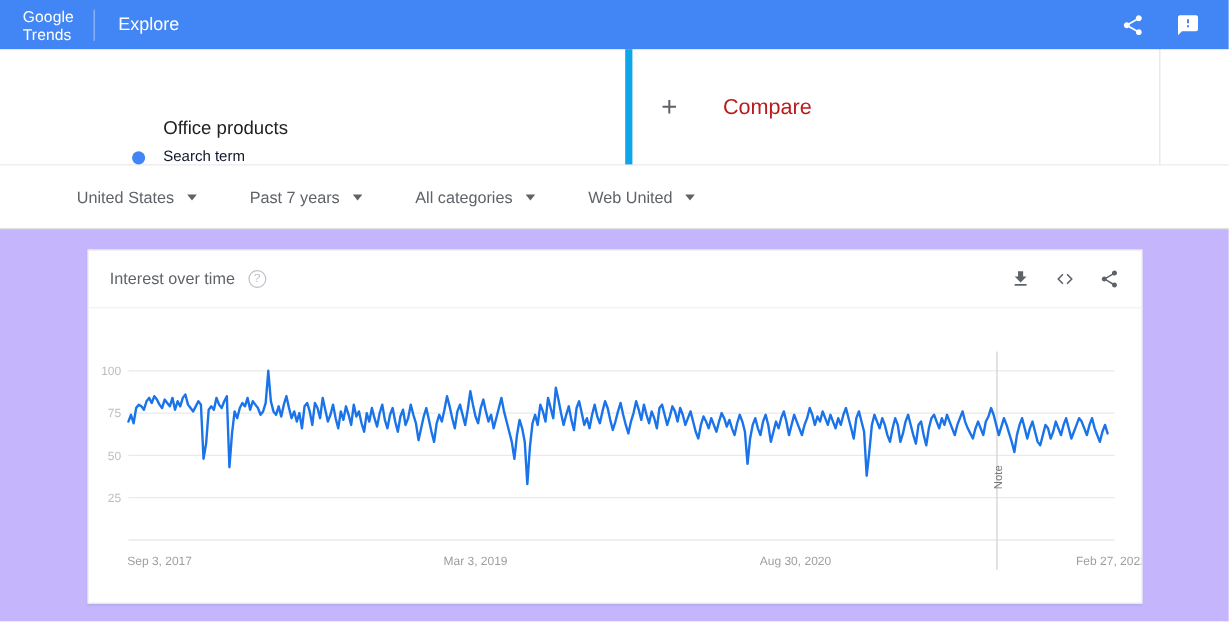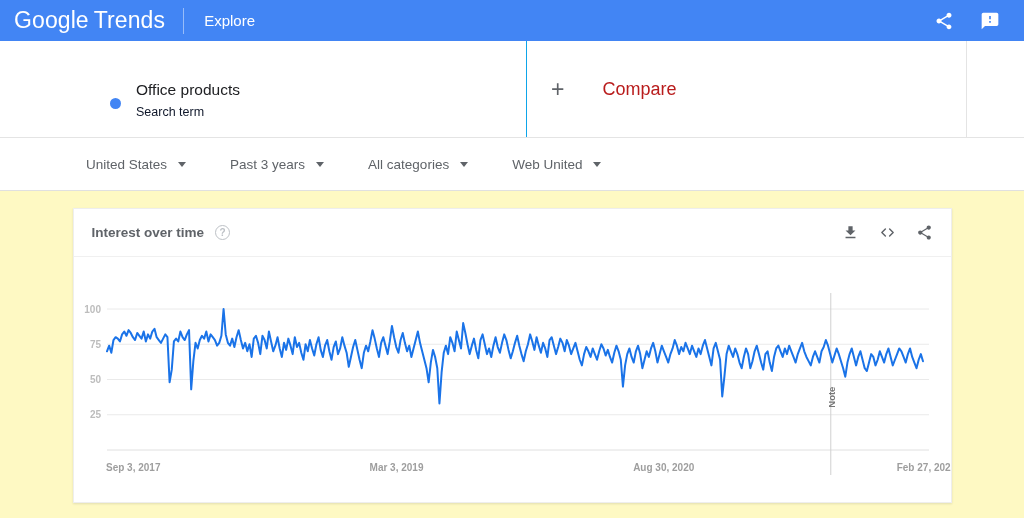--- a/index.html
+++ b/index.html
@@ -14,22 +14,23 @@
   .appbar {
     height: 41px;
     background: #4285F4;
     display: flex;
     align-items: center;
     padding: 0 14px 0 14px;
     position: relative;
   }
   .brand {
     display: flex; align-items: baseline;
-    font-size: 23px; letter-spacing: .1px;
+    font-size: 13px; letter-spacing: .1px;
     padding-right: 18px;
+    flex-direction: column;
   }
   .brand .g { color: #fff; font-weight: 500; }
   .brand .t { color: #ffffff; font-weight: 400; margin-left: 5px; }
   .appbar-divider {
     width: 1px; height: 26px; background: rgba(255,255,255,.45);
   }
   .explore {
     color: #ffffff; font-size: 15px; margin-left: 20px; cursor: pointer;
   }
   .appbar-right {
@@ -40,22 +41,22 @@
 
   
   .termrow {
     height: 97px;
     display: flex;
     border-bottom: 1px solid #e4e4e4;
     background: #fff;
   }
   .term-cell {
     flex: 0 0 437px;
-    border-right: 1px solid #0ea5e9;
-    display: flex; align-items: center;
+    border-right: 6px solid #0ea5e9;
+    display: flex; align-items: flex-end;
     padding: 21px 0 0 20px;
     margin-left: 90px;
   }
   .dot {
     width: 11px; height: 11px; border-radius: 50%;
     background: #4285F4; margin-top: 7px; flex: 0 0 11px;
   }
   .term-text { margin-left: 15px; }
   .term-title { font-size: 15.5px; color: #202124; line-height: 20px; }
   .term-sub { font-size: 12.5px; color: #0f172a; margin-top: 5px; }
@@ -66,42 +67,41 @@
     padding-left: 24px;
     cursor: pointer;
   }
   .plus { font-size: 23px; color: #5f6368; font-weight: 300; line-height: 1; }
   .compare-label { font-size: 18px; color: #b91c1c; margin-left: 38px; }
 
   
   .filterrow {
     height: 53px;
     display: flex; align-items: center;
-    padding-left: 86px;
+    padding-left: 64px;
     border-bottom: 1px solid #e0e0e0;
     background: #fff;
   }
   .filter {
     display: flex; align-items: center; cursor: pointer;
     margin-right: 44px;
   }
   .filter-label { font-size: 13.5px; color: #5f6368; }
   .caret {
     width: 0; height: 0; margin-left: 11px;
     border-left: 4.5px solid transparent;
     border-right: 4.5px solid transparent;
     border-top: 5px solid #5f6368;
   }
 
   
   .content {
-    background: #fef9c3;
+    background: #c4b5fd;
     height: 327px;
     padding-top: 17px;
-    font-weight: bold;
   }
   .card {
     width: 879px; margin: 0 auto;
     background: #fff;
     border: 1px solid #eeeeee;
     box-shadow: 0 1px 2px rgba(60,64,67,.14);
     height: 295px;
   }
   .card-head {
     height: 48px;
@@ -164,21 +164,21 @@
     <span class="compare-label">Compare</span>
   </div>
 </div>
 
 <div class="filterrow">
   <div class="filter">
     <span class="filter-label">United States</span>
     <span class="caret"></span>
   </div>
   <div class="filter">
-    <span class="filter-label">Past 3 years</span>
+    <span class="filter-label">Past 7 years</span>
     <span class="caret"></span>
   </div>
   <div class="filter">
     <span class="filter-label">All categories</span>
     <span class="caret"></span>
   </div>
   <div class="filter">
     <span class="filter-label">Web United</span>
     <span class="caret"></span>
   </div>

